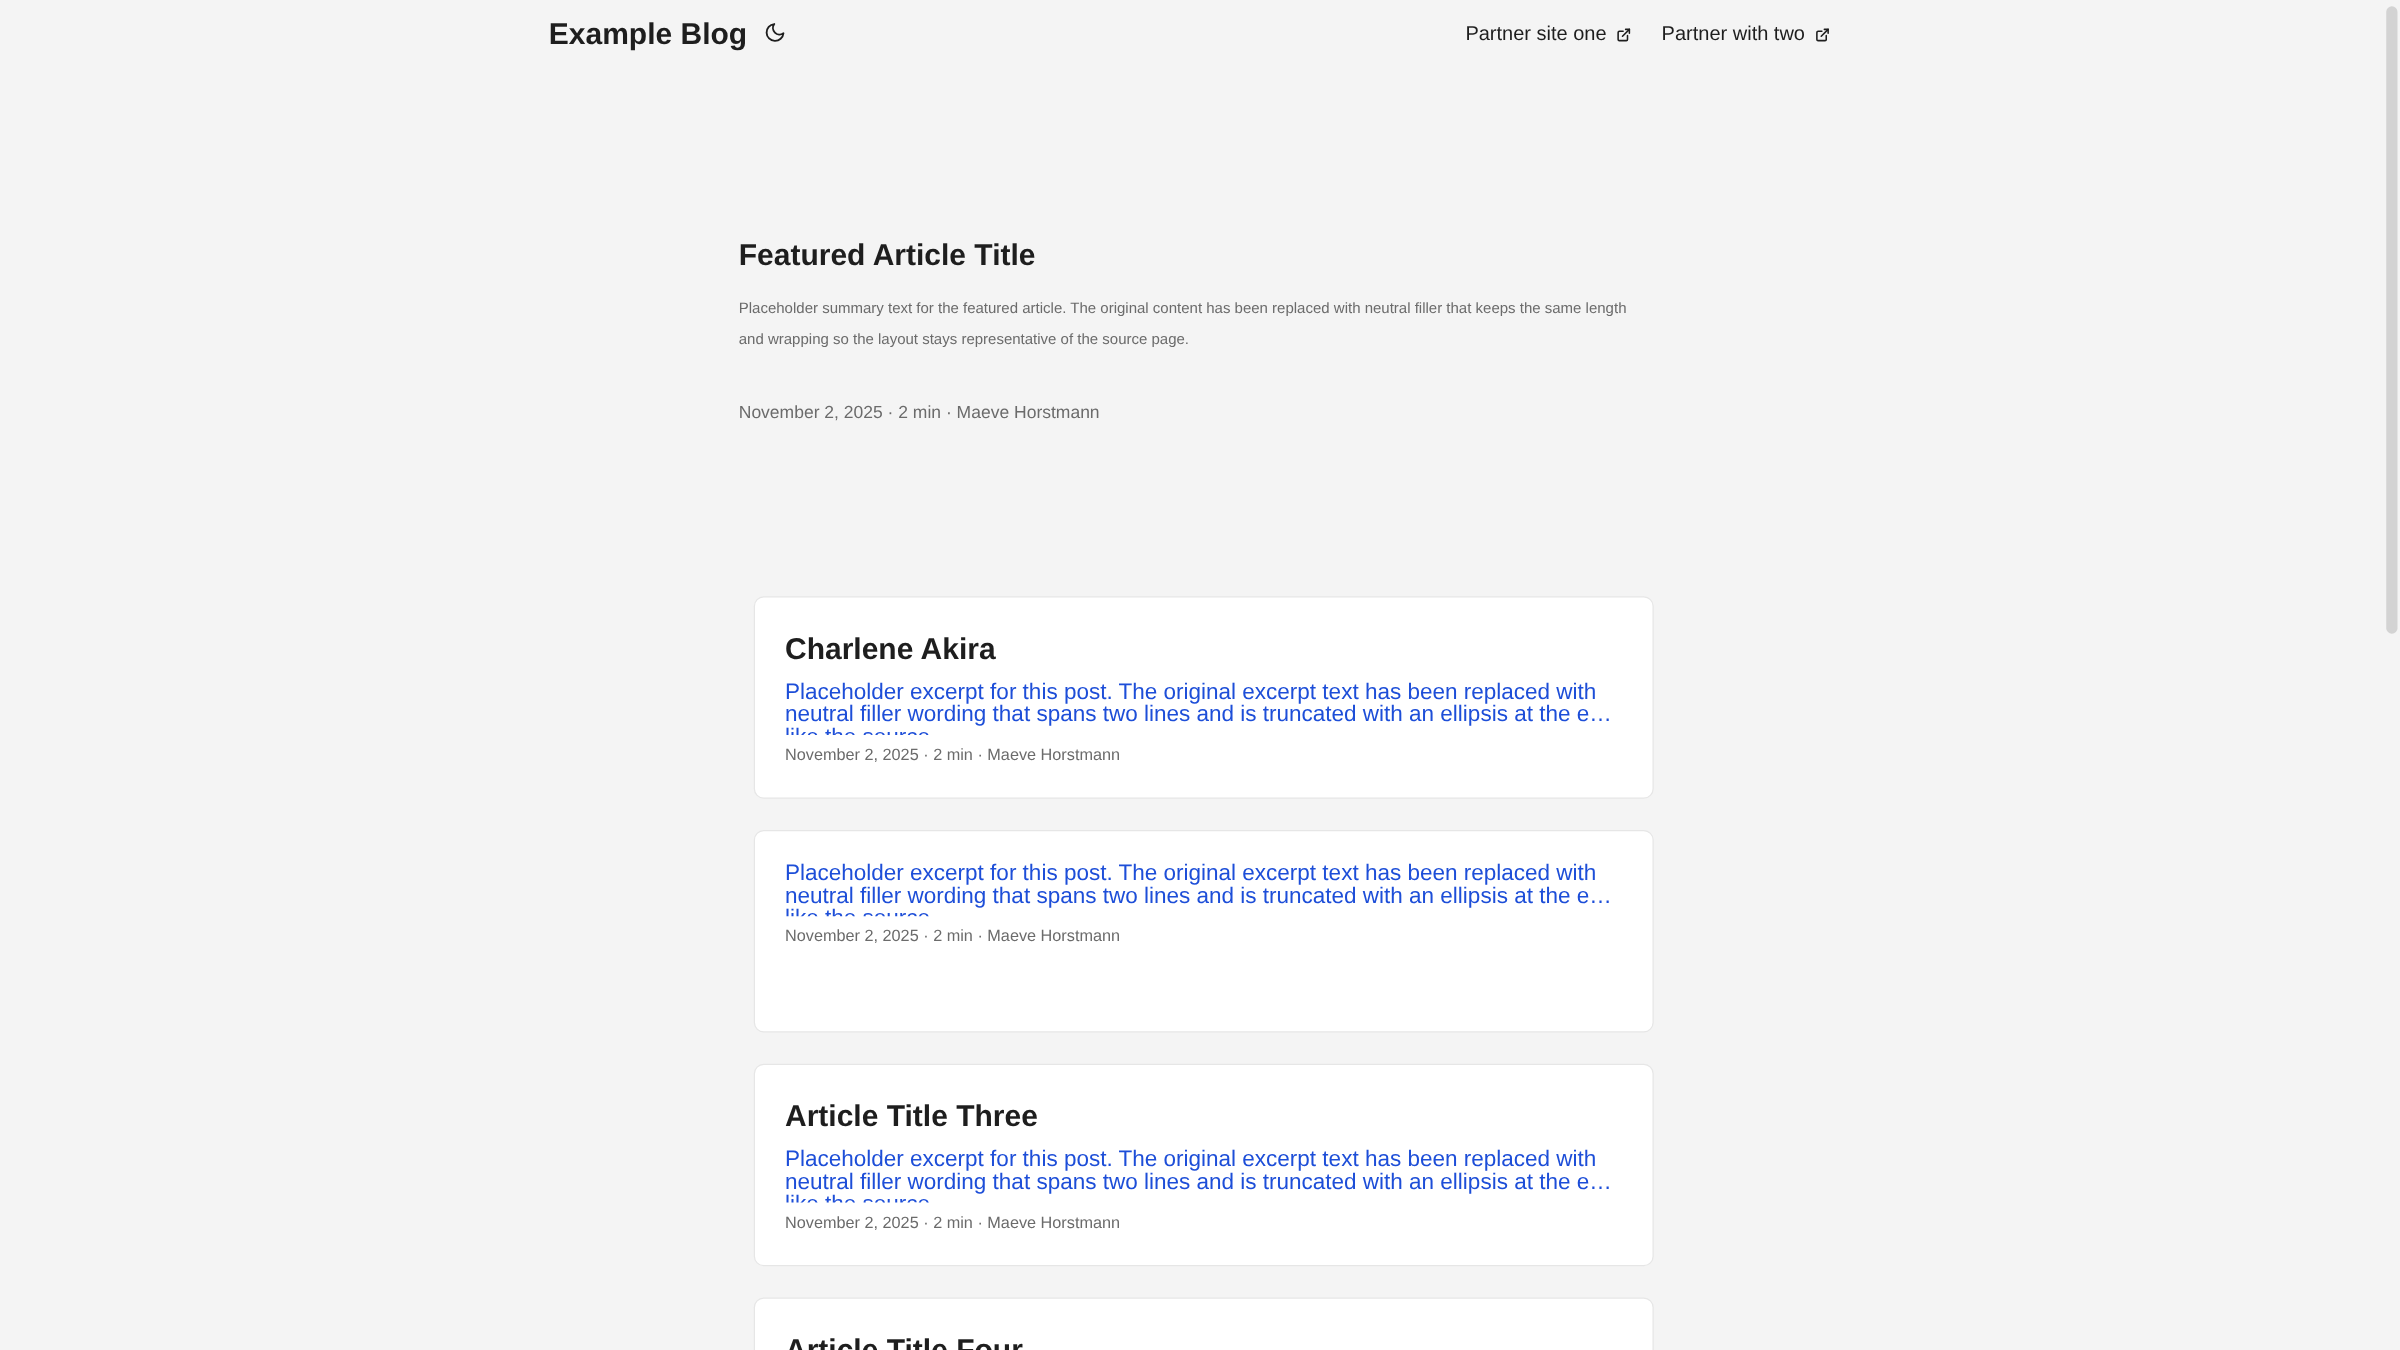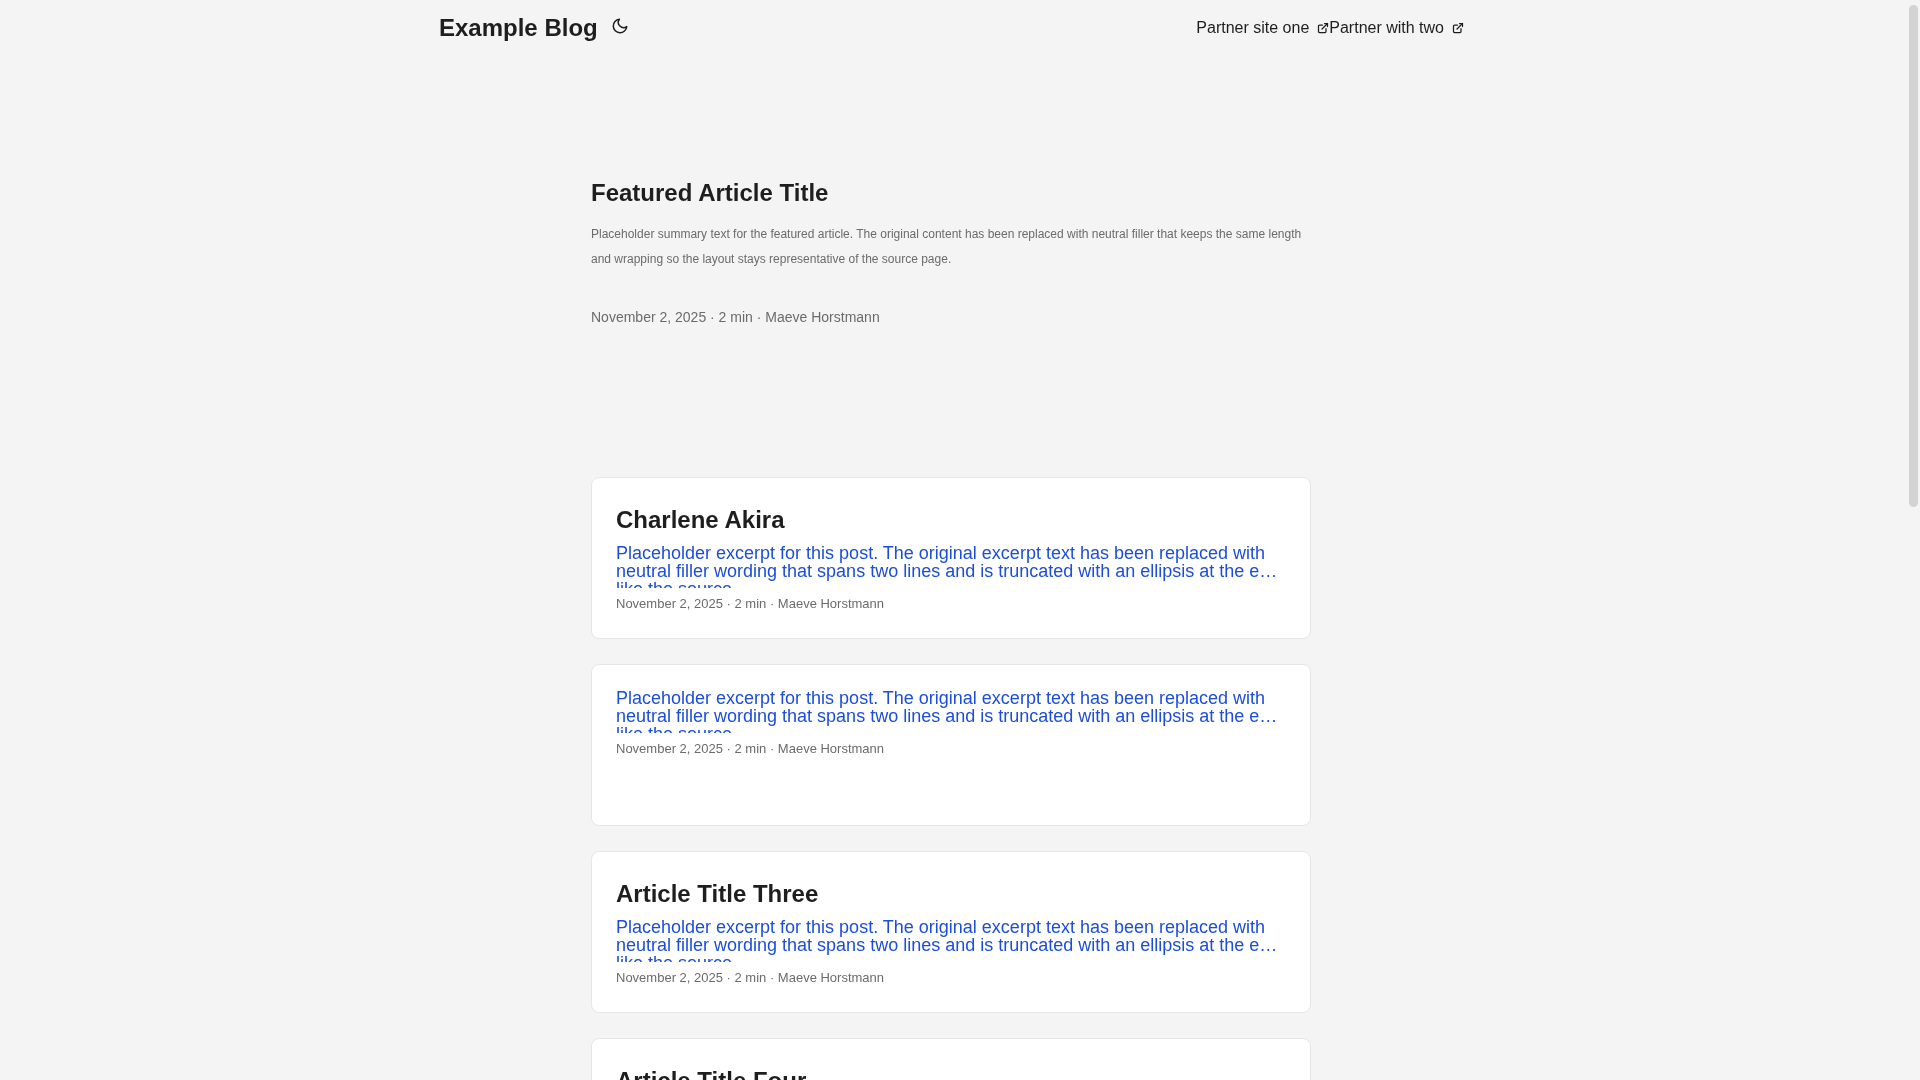--- a/index.html
+++ b/index.html
@@ -3,33 +3,33 @@
 <meta charset="utf-8">
 <style>
   * { box-sizing: border-box; margin: 0; padding: 0; }
   html, body { width: 1920px; height: 1080px; overflow: hidden; }
   body { background: #f4f4f4; font-family: "Liberation Sans", sans-serif; color: #1e1e1e; position: relative; }
 
   .header { position: absolute; top: 0; left: 0; width: 1904px; height: 60px; }
   .logo-wrap { position: absolute; left: 439px; top: 14px; display: flex; align-items: flex-start; }
   .logo { font-size: 24px; font-weight: 700; color: #1e1e1e; text-decoration: none; }
   .theme-toggle { margin-left: 10px; width: 24px; height: 24px; display: flex; align-items: center; justify-content: center; cursor: pointer; }
-  .nav { position: absolute; right: 440px; top: 19px; display: flex; }
+  .nav { position: absolute; right: 440px; top: 19px; display: flex; gap: 24px; }
   .nav a { display: flex; align-items: center; font-size: 16px; color: #1e1e1e; text-decoration: none; }
   .nav a svg { margin-left: 8px; }
 
   .main { position: absolute; left: 591px; top: 0; width: 720px; }
 
-  .first { position: absolute; top: 174px; left: 0; width: 720px; }
+  .first { position: absolute; top: 186px; left: 0; width: 720px; }
   .first h1 { font-size: 24px; font-weight: 700; line-height: 38px; margin-bottom: 10px; }
   .first .summary { font-size: 12px; line-height: 25px; color: #6b6b6b; height: 75px; overflow: hidden;
     display: -webkit-box; -webkit-line-clamp: 3; -webkit-box-orient: vertical; }
   .first .meta { font-size: 14px; color: #6b6b6b; margin-top: 12px; }
 
-  .card { position: absolute; left: 0; width: 720px; height: 162px; background: #fff; border: 1px solid #e6e6e6; border-radius: 8px; padding: 24px; }
+  .card { position: absolute; left: 12px; width: 720px; height: 162px; background: #fff; border: 1px solid #e6e6e6; border-radius: 8px; padding: 24px; }
   .card h2 { font-size: 24px; font-weight: 700; line-height: 36px; margin-bottom: 6px; }
   .card .summary { font-size: 18px; line-height: 18px; color: #1d4ed8; height: 44px; overflow: hidden;
     display: -webkit-box; -webkit-line-clamp: 2; -webkit-box-orient: vertical; }
   .card .meta { font-size: 13px; color: #6b6b6b; margin-top: 8px; }
 
   .scrollbar { position: absolute; right: 0; top: 0; width: 16px; height: 1080px; background: #f4f4f4; }
   .scrollbar .thumb { position: absolute; left: 5px; top: 5px; width: 9px; height: 502px; background: #d3d3d3; border-radius: 5px; }
 </style>
 </head>
 <body>

